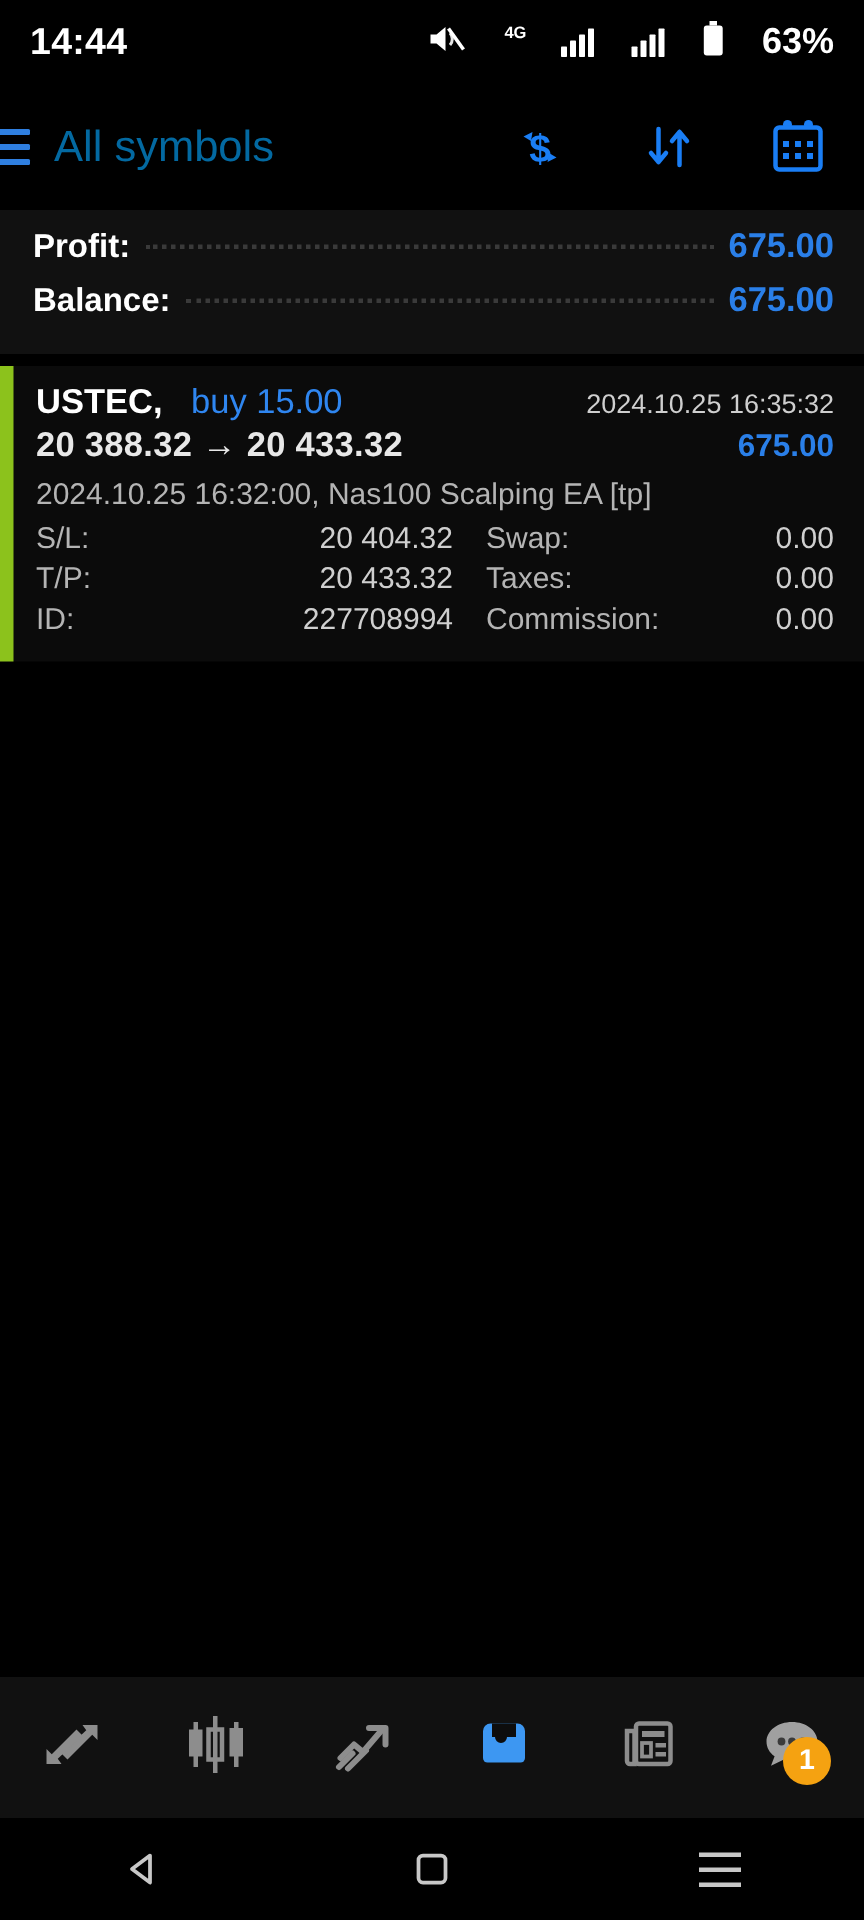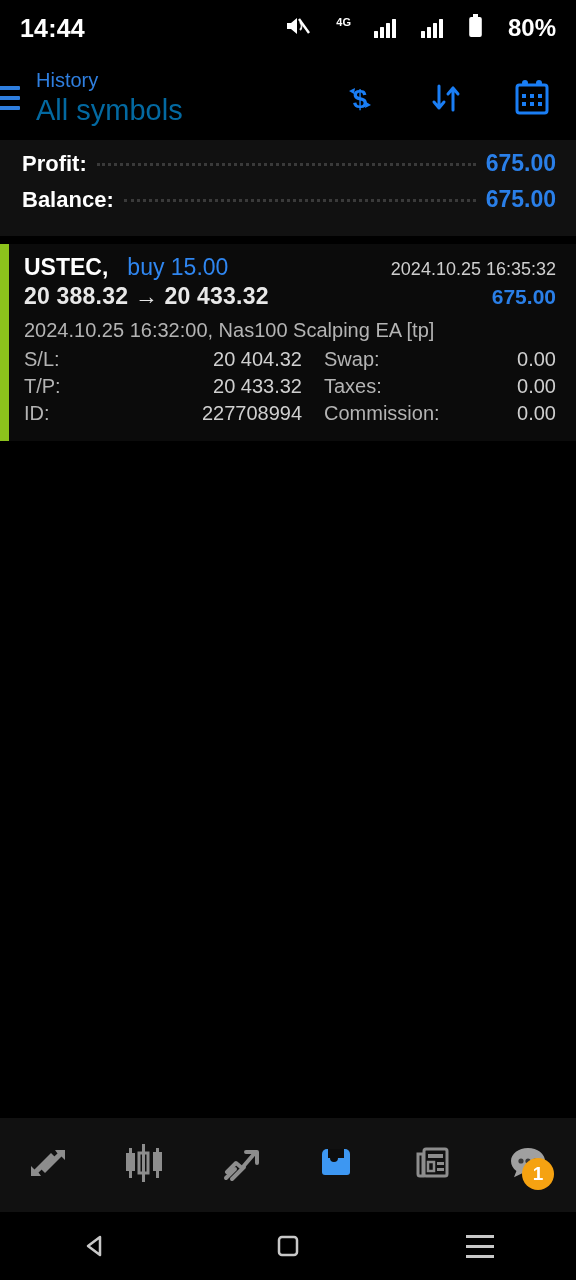--- a/index.html
+++ b/index.html
@@ -129,32 +129,31 @@
           <i></i>
           <i></i>
           <i></i>
         </span>
       <span class="sb-ico">
         <svg width="15" height="24" viewBox="0 0 15 24">
           <rect x="5" y="0" width="5" height="3" fill="#fff"></rect>
           <rect x="1.2" y="3" width="12.6" height="20" rx="2" fill="#fff"></rect>
         </svg>
       </span>
-      <span class="sb-batt">80%</span>
+      <span class="sb-batt">63%</span>
     </div>
   </div>
 
   <div class="appbar">
     <div class="hamburger">
       <span></span>
         <span></span>
         <span></span>
     </div>
     <div class="titles">
-      <div class="title-sub">History</div>
       <div class="title-main">All symbols</div>
     </div>
     <div class="appbar-actions">
       <div class="act">
         <svg width="40" height="40" viewBox="0 0 40 40">
           <text x="20" y="30" font-size="26" font-weight="700" fill="#1a7ef5" text-anchor="middle" font-family="Liberation Sans, sans-serif">$</text>
           <path d="M15 10 L9 13 L14 16" fill="#1a7ef5"></path>
           <path d="M25 30 L31 27 L26 24" fill="#1a7ef5"></path>
         </svg>
       </div>

